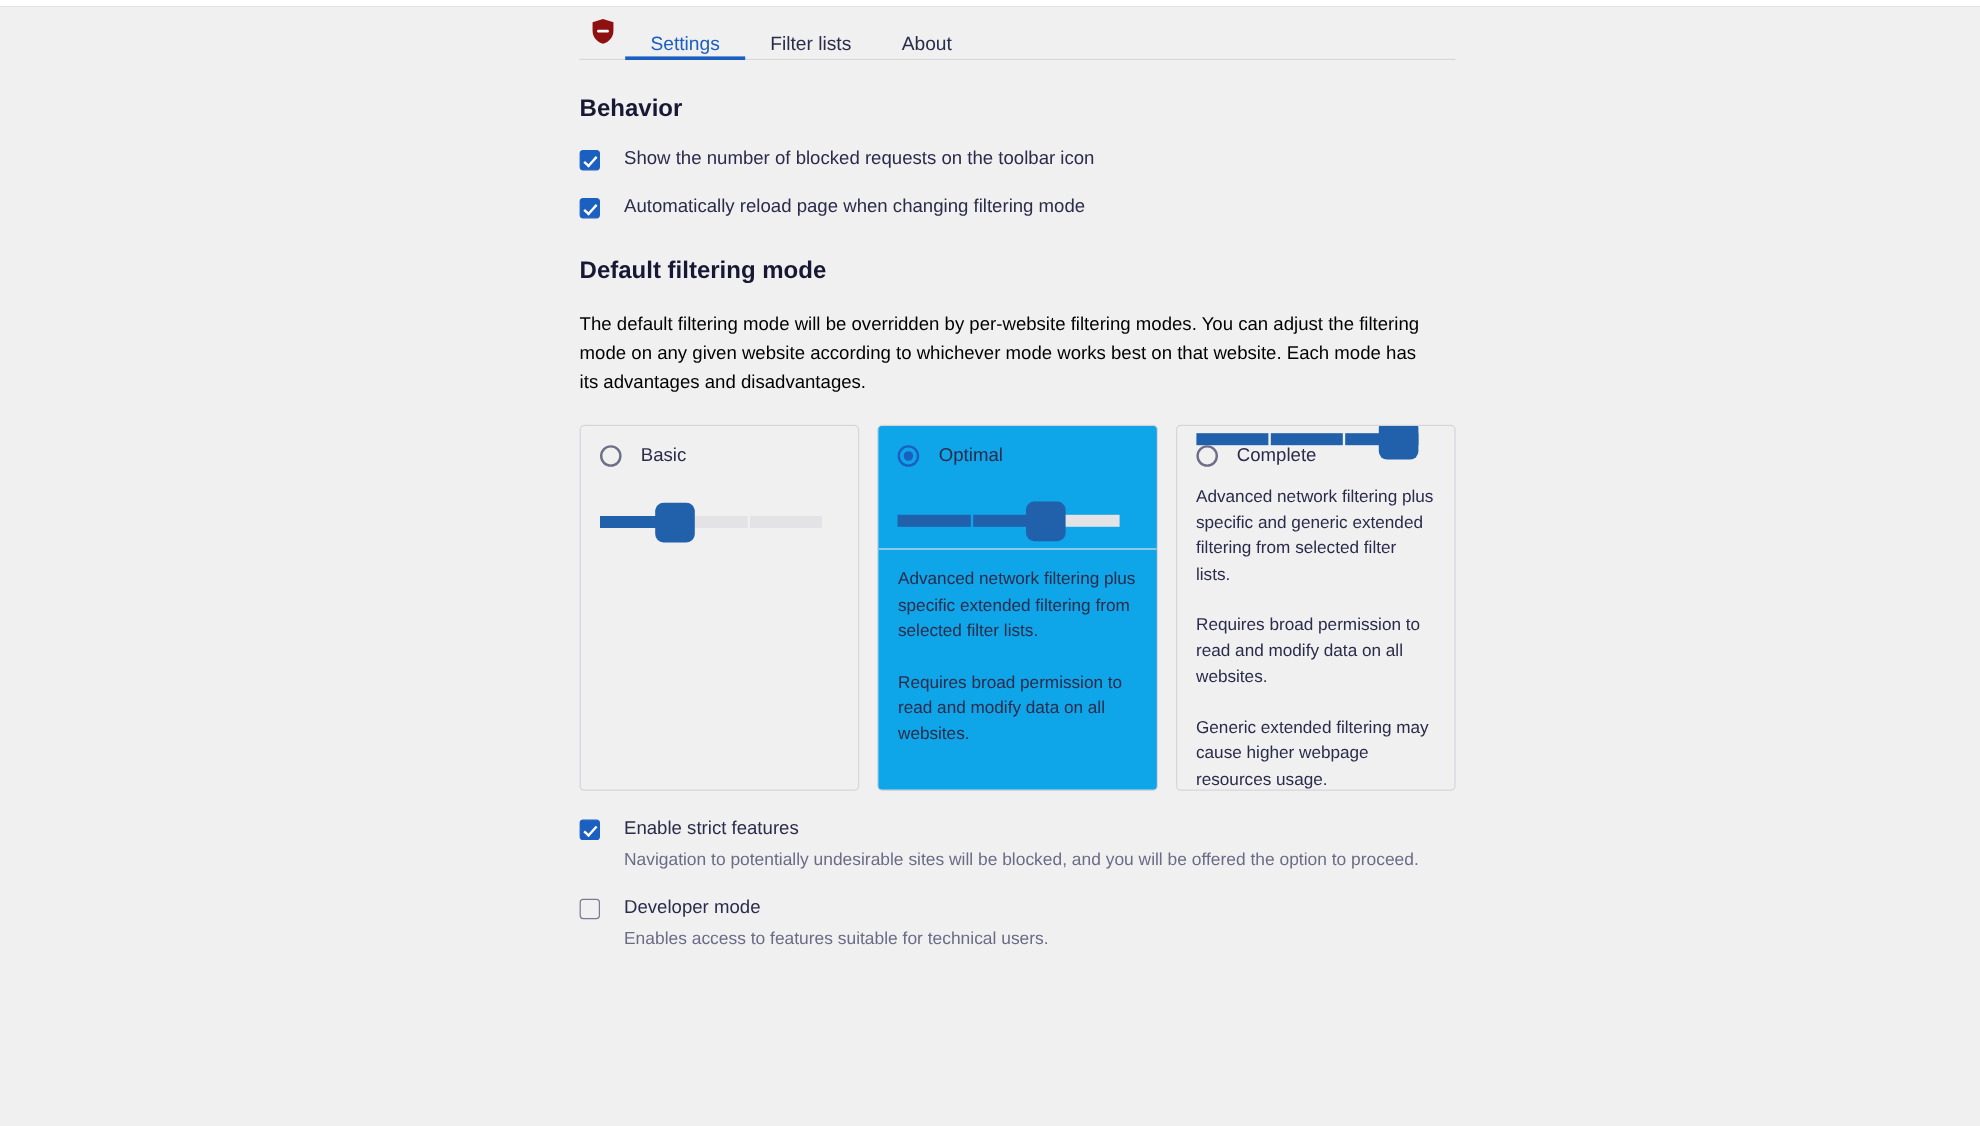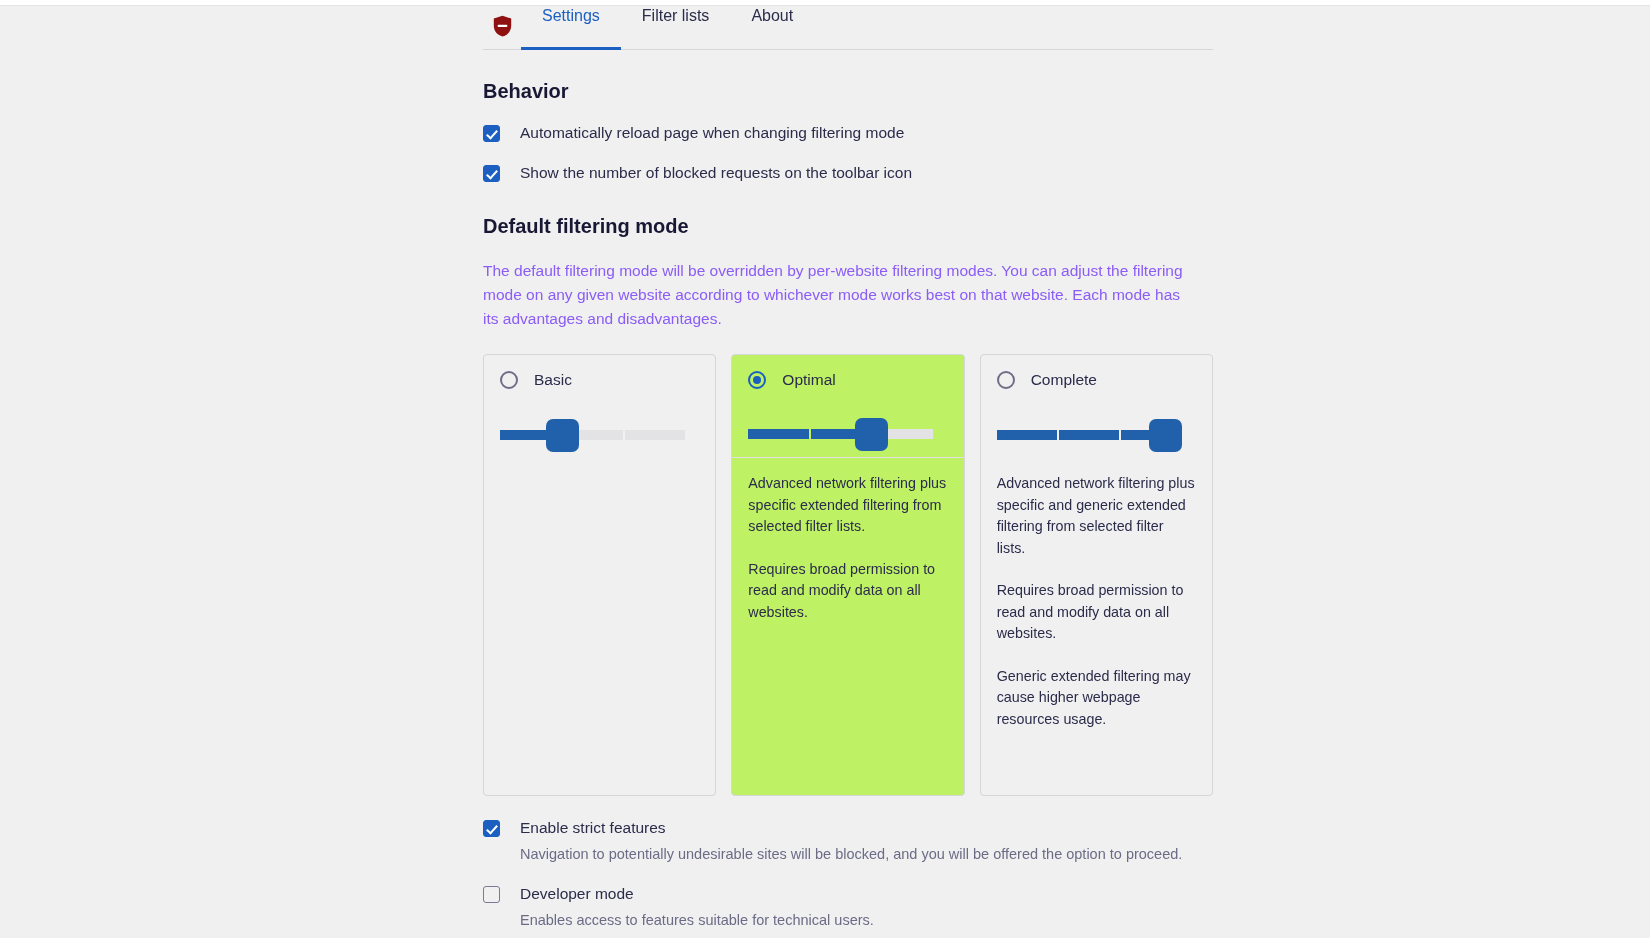--- a/index.html
+++ b/index.html
@@ -44,21 +44,21 @@
   }
   .brand-icon {
     width: 38px;
     display: flex;
     align-items: center;
     justify-content: center;
     padding-bottom: 4px;
   }
   .tab {
     display: flex;
-    align-items: flex-start;
+    align-items: flex-end;
     padding: 0 21px;
     font-size: 16px;
     color: #2b2b4a;
     cursor: pointer;
     border-bottom: 3px solid transparent;
     margin-bottom: -1px;
     white-space: nowrap;
   }
   .tab.active {
     color: #1b5fc1;
@@ -68,21 +68,21 @@
   
   h2.section {
     font-size: 20px;
     font-weight: bold;
     color: #181835;
     margin: 30px 0 0 0;
   }
   .desc {
     font-size: 15.5px;
     line-height: 24px;
-    color: #8b5cf6;
+    color: #000000;
     margin: 21px 0 0 0;
     width: 700px;
   }
 
   
   .check-row {
     display: flex;
     align-items: flex-start;
     margin-top: 20px;
   }
@@ -126,30 +126,30 @@
   }
 
   
   .cards {
     display: flex;
     margin-top: 23px;
     gap: 15px;
   }
   .card {
     width: 235px;
-    height: 442px;
+    height: 305px;
     border: 1px solid #d5d5da;
     border-radius: 4px;
     background: #f0f0f1;
     display: flex;
     flex-direction: column;
     cursor: pointer;
     overflow: hidden;
   }
-  .card.selected { background: #bef264; }
+  .card.selected { background: #0ea5e9; }
   .card-head {
     height: 103px;
     padding: 16px 16px 0 16px;
     position: relative;
   }
   .card.selected .card-head { border-bottom: 1px solid #e1e1e5; }
   .radio-row { display: flex; align-items: center; }
   .radio {
     width: 18px; height: 18px;
     border-radius: 50%;
@@ -227,26 +227,26 @@
       </div>
       <div class="tab">
         <span>About</span>
       </div>
     </div>
 
     <h2 class="section">Behavior</h2>
 
     <div class="check-row">
       <span class="cb on"></span>
-      <span class="cb-label">Automatically reload page when changing filtering mode</span>
+      <span class="cb-label">Show the number of blocked requests on the toolbar icon</span>
     </div>
 
     <div class="check-row">
       <span class="cb on"></span>
-      <span class="cb-label">Show the number of blocked requests on the toolbar icon</span>
+      <span class="cb-label">Automatically reload page when changing filtering mode</span>
     </div>
 
     <h2 class="section" style="margin-top:32px">Default filtering mode</h2>
     <p class="desc">The default filtering mode will be overridden by per-website filtering modes. You can adjust the filtering mode on any given website according to whichever mode works best on that website. Each mode has its advantages and disadvantages.</p>
 
     <div class="cards">
 
       <div class="card">
         <div class="card-head">
           <div class="radio-row">

